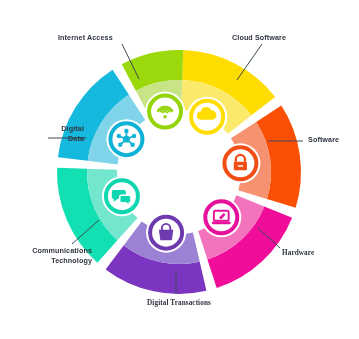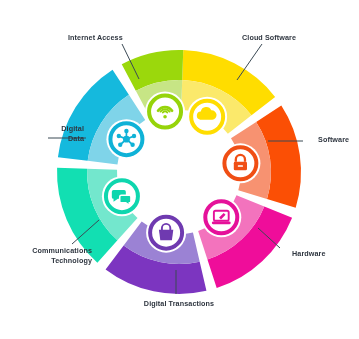--- a/index.html
+++ b/index.html
@@ -14,22 +14,22 @@
   .lbl{
     position:absolute;
     font-size:7.2px;
     font-weight:700;
     color:#2f3640;
     letter-spacing:0.1px;
     line-height:1.35;
     white-space:pre-line;
   }
   .lbl.r{text-align:right;}
-  .lbl.l{text-align:right;margin-left:10px;}
-  .lbl.c{text-align:center;}
+  .lbl.l{text-align:right;}
+  .lbl.c{text-align:center;font-family:Liberation Serif, serif;}
 </style>
 </head>
 <body>
 
 <svg id="wheel" viewBox="0 0 359 339" xmlns="http://www.w3.org/2000/svg">
     <path d="M 183.25773859770513 50.07431910367032 A 122 122 0 0 1 275.1373119400201 96.88930001026971
           L 251.49698933181844 115.35914427003945 A 92 92 0 0 0 182.2107536966301 80.05604391424319 Z" fill="#ffdd00"></path>
     <path d="M 182.2107536966301 80.05604391424319 A 92 92 0 0 1 251.49698933181844 115.35914427003945
           L 227.85666672361677 133.82898852980918 A 62 62 0 0 0 181.16376879555506 110.03776872481606 Z" fill="#fbe96b"></path>
     <line x1="262" y1="44" x2="237" y2="80" stroke="#3b4a55" stroke-width="1"></line>
@@ -129,20 +129,20 @@
         <path d="M 160.46103463068033 111.62105598331542 a 5.6 5.6 0 0 1 9.184 0" fill="none" stroke="#96d40a" stroke-width="1.9" stroke-linecap="round"></path>
         <path d="M 162.83903463068035 112.43305598331541 a 2.7 2.7 0 0 1 4.428 0" fill="none" stroke="#96d40a" stroke-width="1.9" stroke-linecap="round"></path>
         <circle cx="165.05303463068034" cy="116.78905598331542" r="1.8" fill="#96d40a"></circle>
       </g>
     </g>
   </svg>
 
 <div id="labels">
     <div class="lbl l" style="left: 232px; top: 33px;">Cloud Software</div>
     <div class="lbl l" style="left: 308px; top: 135px;">Software</div>
-    <div class="lbl l" style="left: 282px; top: 249px;">Hardware</div>
+    <div class="lbl l" style="left: 282px; top: 249px; font-family: Liberation Serif, serif;">Hardware</div>
     <div class="lbl c" style="left: 109px; width: 140px; top: 299px;">Digital Transactions</div>
     <div class="lbl r" style="left: 20px; width: 72px; top: 246px;">Communications
 Technology</div>
     <div class="lbl r" style="left: 12px; width: 72px; top: 124px;">Digital
 Data</div>
     <div class="lbl l" style="left: 58px; top: 33px;">Internet Access</div>
   </div>
 
 </body></html>

